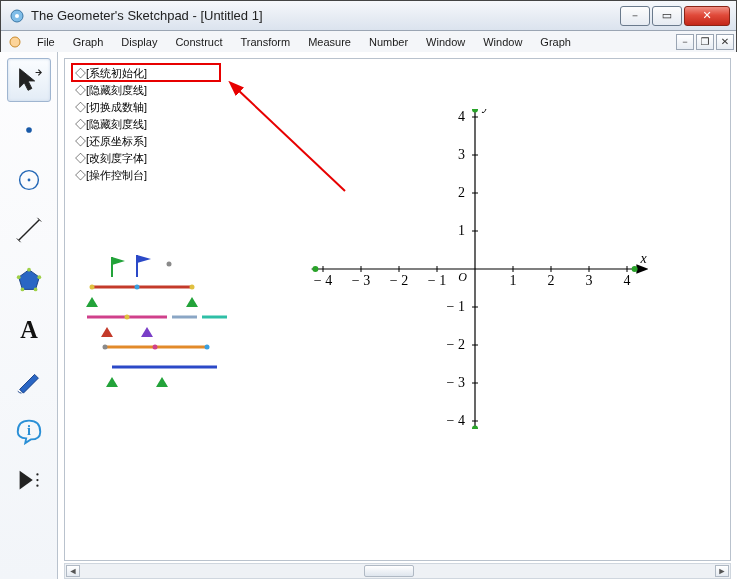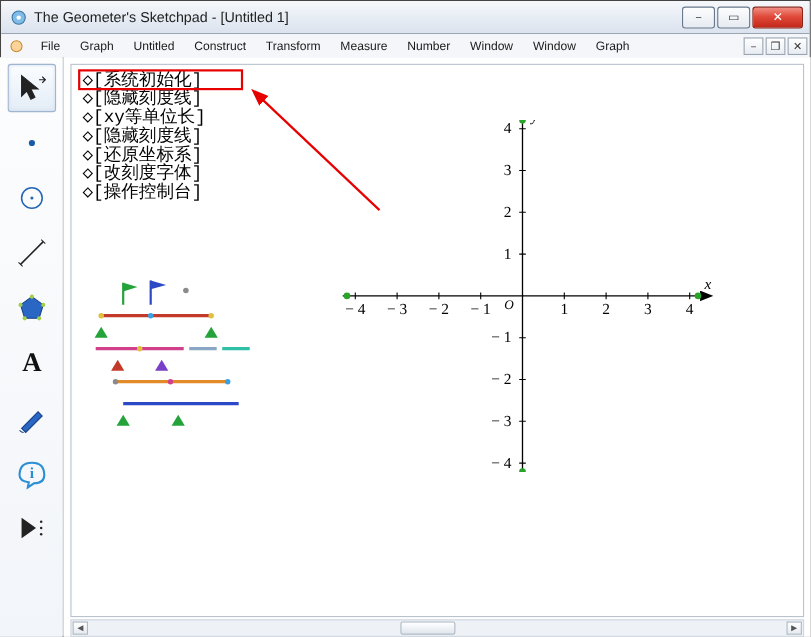--- a/index.html
+++ b/index.html
@@ -19,21 +19,21 @@
   .toolbox { width: 58px; background: linear-gradient(#fdfdfe,#f2f5f9); border-right: 1px solid #b9c2cd; display: flex; flex-direction: column; align-items: center; padding-top: 6px; gap: 6px;}
   .tool { width: 44px; height: 44px; border: 1px solid transparent; border-radius: 3px; display:flex; align-items:center; justify-content:center; }
   .tool.sel { border-color: #9fb5d0; background: linear-gradient(#fbfdff,#e3ecf6); box-shadow: inset 0 0 3px #c9d7e8; }
   .tool svg { width: 30px; height: 30px; }
   .canvas-wrap { flex: 1; position: relative; background: #fff; }
   .canvas-inner { position: absolute; left: 6px; top: 6px; right: 6px; bottom: 18px; border: 1px solid #b9c2cd; background: #fff; }
   .status-scroll { position: absolute; bottom: 0; left: 6px; right: 6px; height: 16px; background: #eef1f5; border: 1px solid #cfd6de; }
   .status-scroll .thumb { position:absolute; top:1px; bottom:1px; left: 45%; width: 50px; border:1px solid #b0b9c4; border-radius:2px; background:linear-gradient(#fff,#dfe6ee);}
   .status-scroll .arrow { position:absolute; top:1px; bottom:1px; width:14px; border:1px solid #b0b9c4; background:linear-gradient(#fff,#e6ebf2); display:flex;align-items:center;justify-content:center;font-size:9px;color:#555;}
   .status-scroll .arrow.l{left:1px;} .status-scroll .arrow.r{right:1px;}
-  .option-list { position: absolute; left: 10px; top: 6px; font-family: Liberation Mono, monospace; font-size: 16px; color: #000; line-height: 17px; }
+  .option-list { position: absolute; left: 10px; top: 6px; font-family: Liberation Sans, sans-serif; font-size: 11px; color: #000; line-height: 17px; }
   .option-list .row { white-space: nowrap; }
   .redbox { position: absolute; left: 6px; top: 4px; width: 150px; height: 19px; border: 2px solid #e70000; pointer-events: none; }
   .arrow-anno { position: absolute; left: 160px; top: 22px; width: 140px; height: 120px; pointer-events:none; }
   .construction { position: absolute; left: 12px; top: 190px; width: 160px; height: 150px; }
   .axes { position: absolute; left: 210px; top: 50px; width: 410px; height: 320px; }
   .axis-label { font-family: "Times New Roman", serif; font-style: italic; font-size: 14px; }
   .tick-label { font-family: "Times New Roman", serif; font-size: 14px; }
   .origin-label { font-family: "Times New Roman", serif; font-style: italic; font-size: 12px; }
 </style>
 </head>
@@ -55,21 +55,21 @@
 </div>
 
 <div class="menubar">
   <span class="mdi-icon">
     <svg viewBox="0 0 16 16">
         <circle cx="8" cy="8" r="5" fill="#fcd49a" stroke="#c98b2d"></circle>
       </svg>
   </span>
   <span class="mi">File</span>
   <span class="mi">Graph</span>
-  <span class="mi">Untitled</span>
+  <span class="mi">Display</span>
   <span class="mi">Construct</span>
   <span class="mi">Transform</span>
   <span class="mi">Measure</span>
   <span class="mi">Number</span>
   <span class="mi">Window</span>
   <span class="mi">Window</span>
   <span class="mi">Graph</span>
   <div class="mdi-ctrls">
     <div class="mdibtn">－</div>
     <div class="mdibtn">❐</div>
@@ -140,21 +140,21 @@
         </svg>
     </div>
   </div>
 
   <div class="canvas-wrap">
     <div class="canvas-inner">
 
       <div class="option-list">
         <div class="row">◇[系统初始化]</div>
         <div class="row">◇[隐藏刻度线]</div>
-        <div class="row">◇[xy等单位长]</div>
+        <div class="row">◇[切换成数轴]</div>
         <div class="row">◇[隐藏刻度线]</div>
         <div class="row">◇[还原坐标系]</div>
         <div class="row">◇[改刻度字体]</div>
         <div class="row">◇[操作控制台]</div>
       </div>
       <div class="redbox"></div>
 
       <svg class="arrow-anno" viewBox="0 0 140 120">
         <defs>
             <marker id="ra" markerWidth="10" markerHeight="10" refX="2" refY="3" orient="auto">

